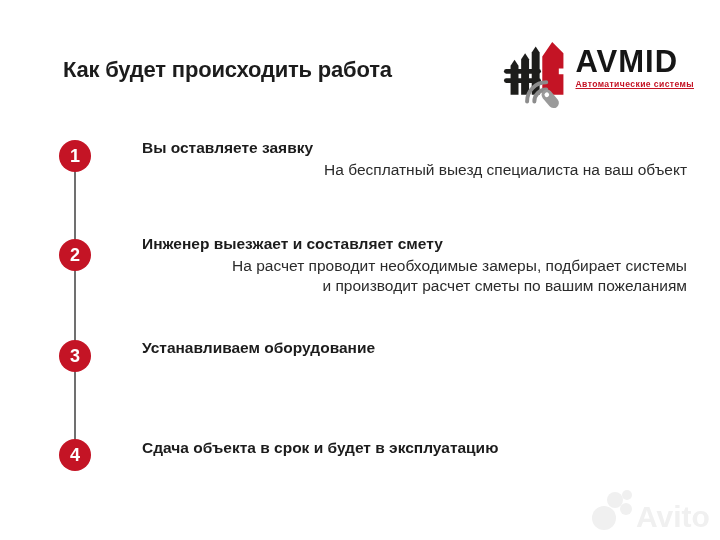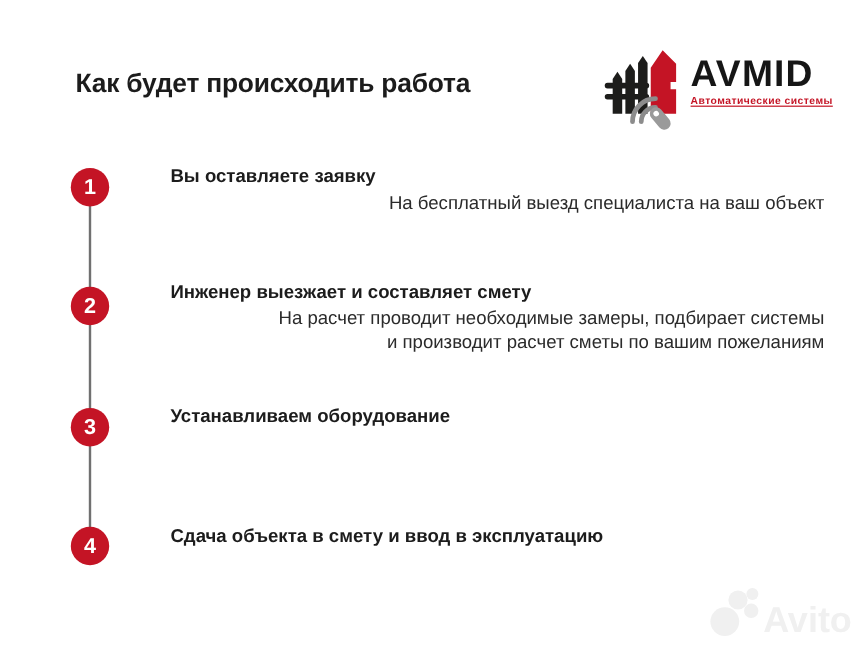--- a/index.html
+++ b/index.html
@@ -120,21 +120,21 @@
 </div>
 <div class="step-text t2">
   <div class="step-title">Инженер выезжает и составляет смету</div>
   <div class="step-body">На расчет проводит необходимые замеры, подбирает системы
 и производит расчет сметы по вашим пожеланиям</div>
 </div>
 <div class="step-text t3">
   <div class="step-title">Устанавливаем оборудование</div>
 </div>
 <div class="step-text t4">
-  <div class="step-title">Сдача объекта в смету и ввод в эксплуатацию</div>
+  <div class="step-title">Сдача объекта в срок и будет в эксплуатацию</div>
 </div>
 
 <svg class="watermark" viewBox="0 0 122 46" aria-hidden="true">
   <g fill="#f0f0f0">
     <circle cx="14" cy="30" r="12"></circle>
     <circle cx="25" cy="12" r="8"></circle>
     <circle cx="37" cy="7" r="5"></circle>
     <circle cx="36" cy="21" r="6"></circle>
   </g>
   <text x="46" y="39" font-family="Liberation Sans, DejaVu Sans, sans-serif" font-size="30" font-weight="700" fill="#f0f0f0">Avito</text>

